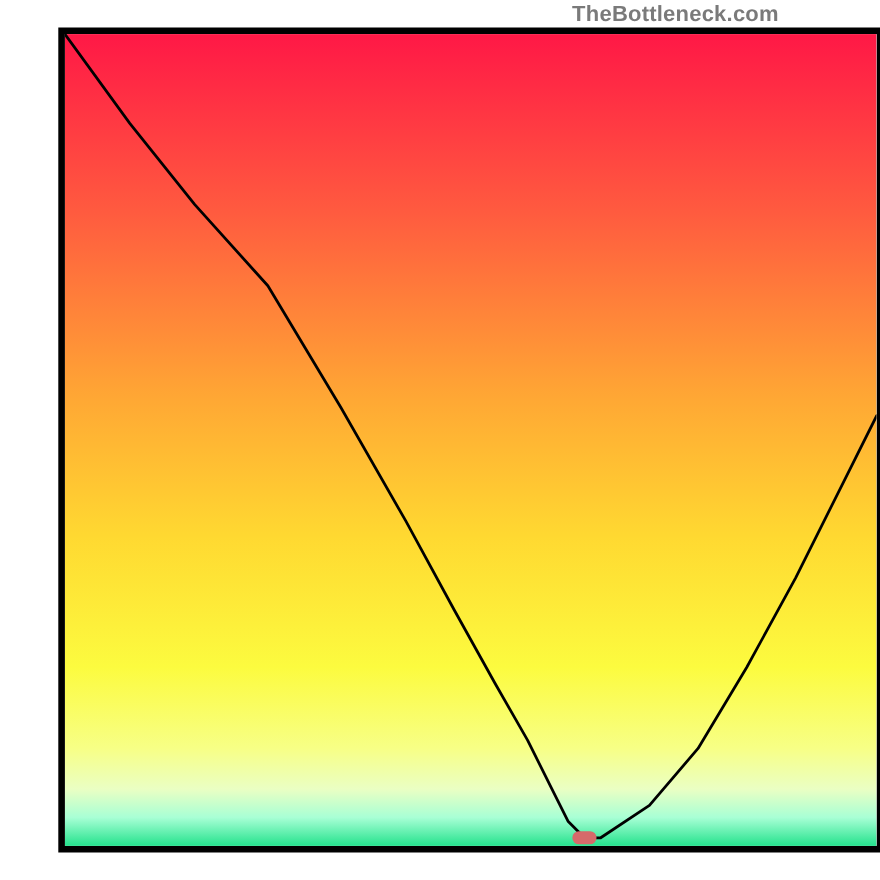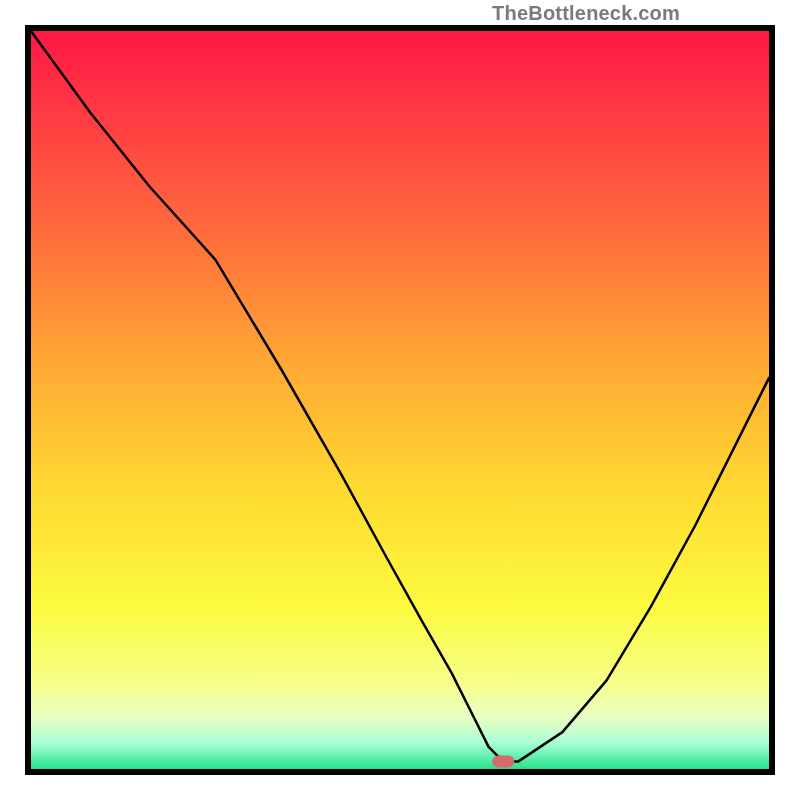--- a/index.html
+++ b/index.html
@@ -7,20 +7,21 @@
     padding: 0;
     width: 800px;
     height: 800px;
     background: #ffffff;
     font-family: Arial, Helvetica, sans-serif;
   }
   .wrap {
     position: relative;
     width: 692px;
     height: 800px;
+    margin-left: 28px;
   }
   .attribution {
     position: absolute;
     top: 2px;
     right: 12px;
     font-size: 20px;
     font-weight: bold;
     color: #7a7a7a;
     letter-spacing: 0.2px;
   }

